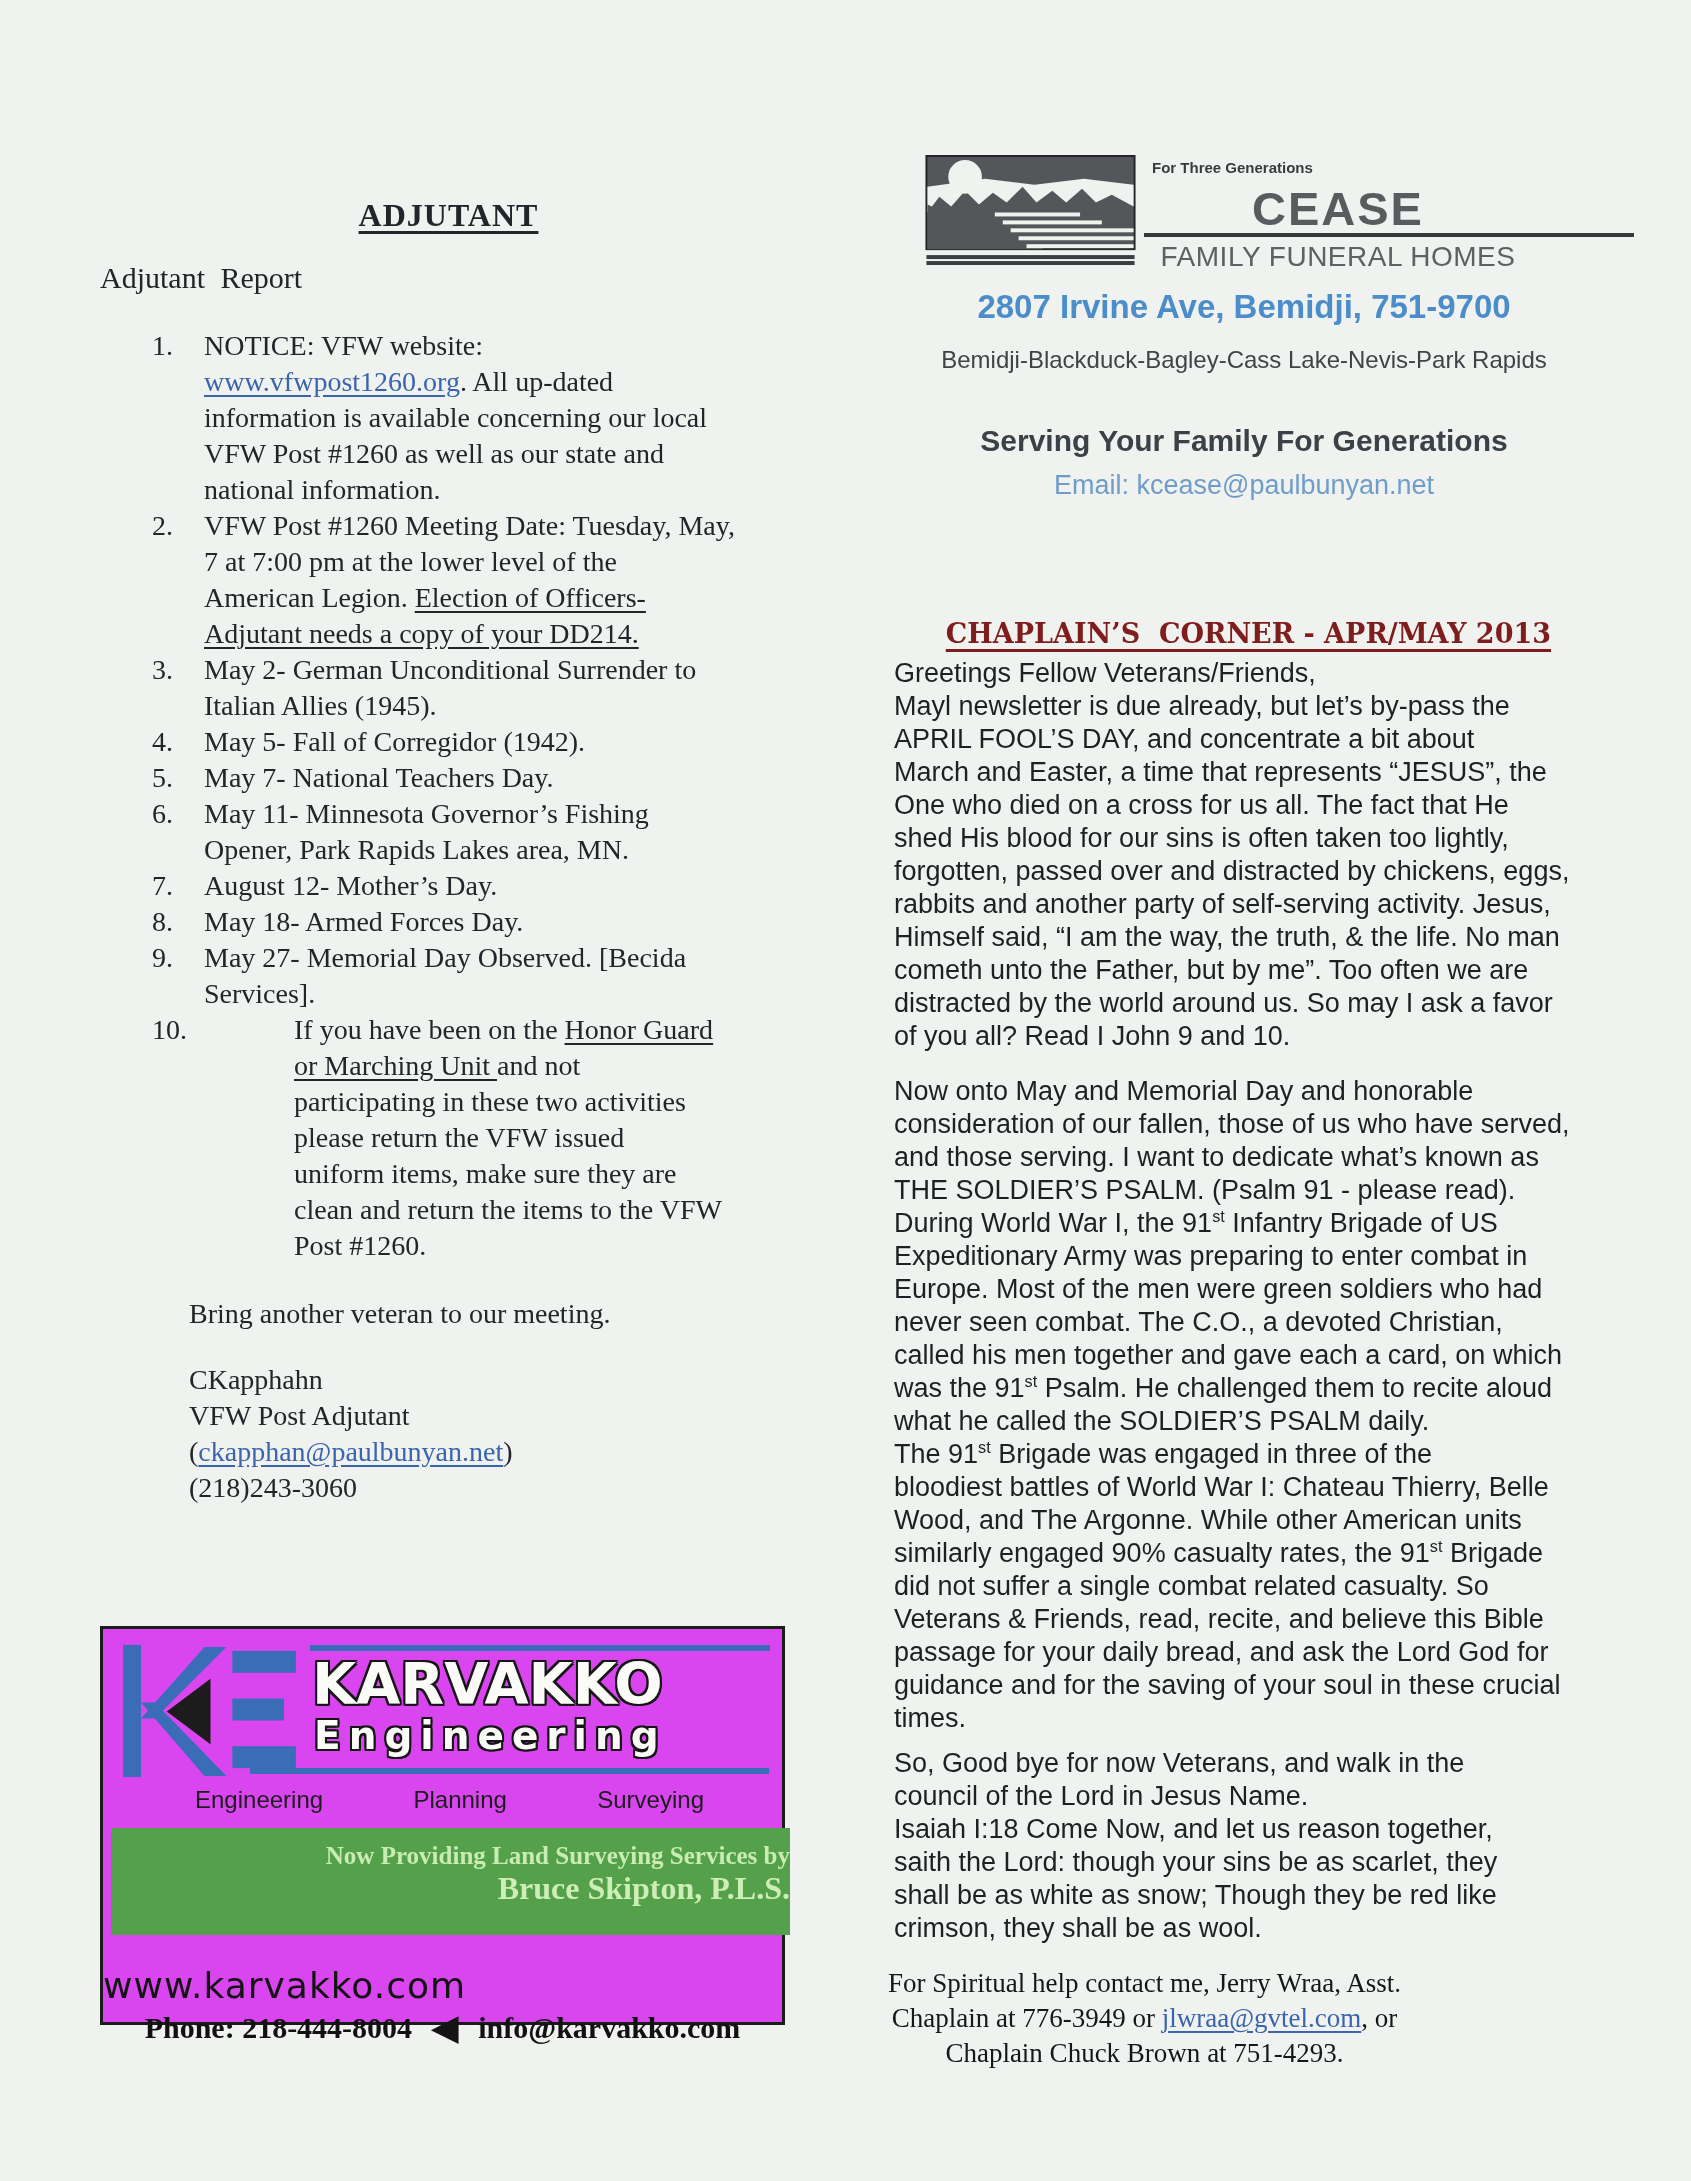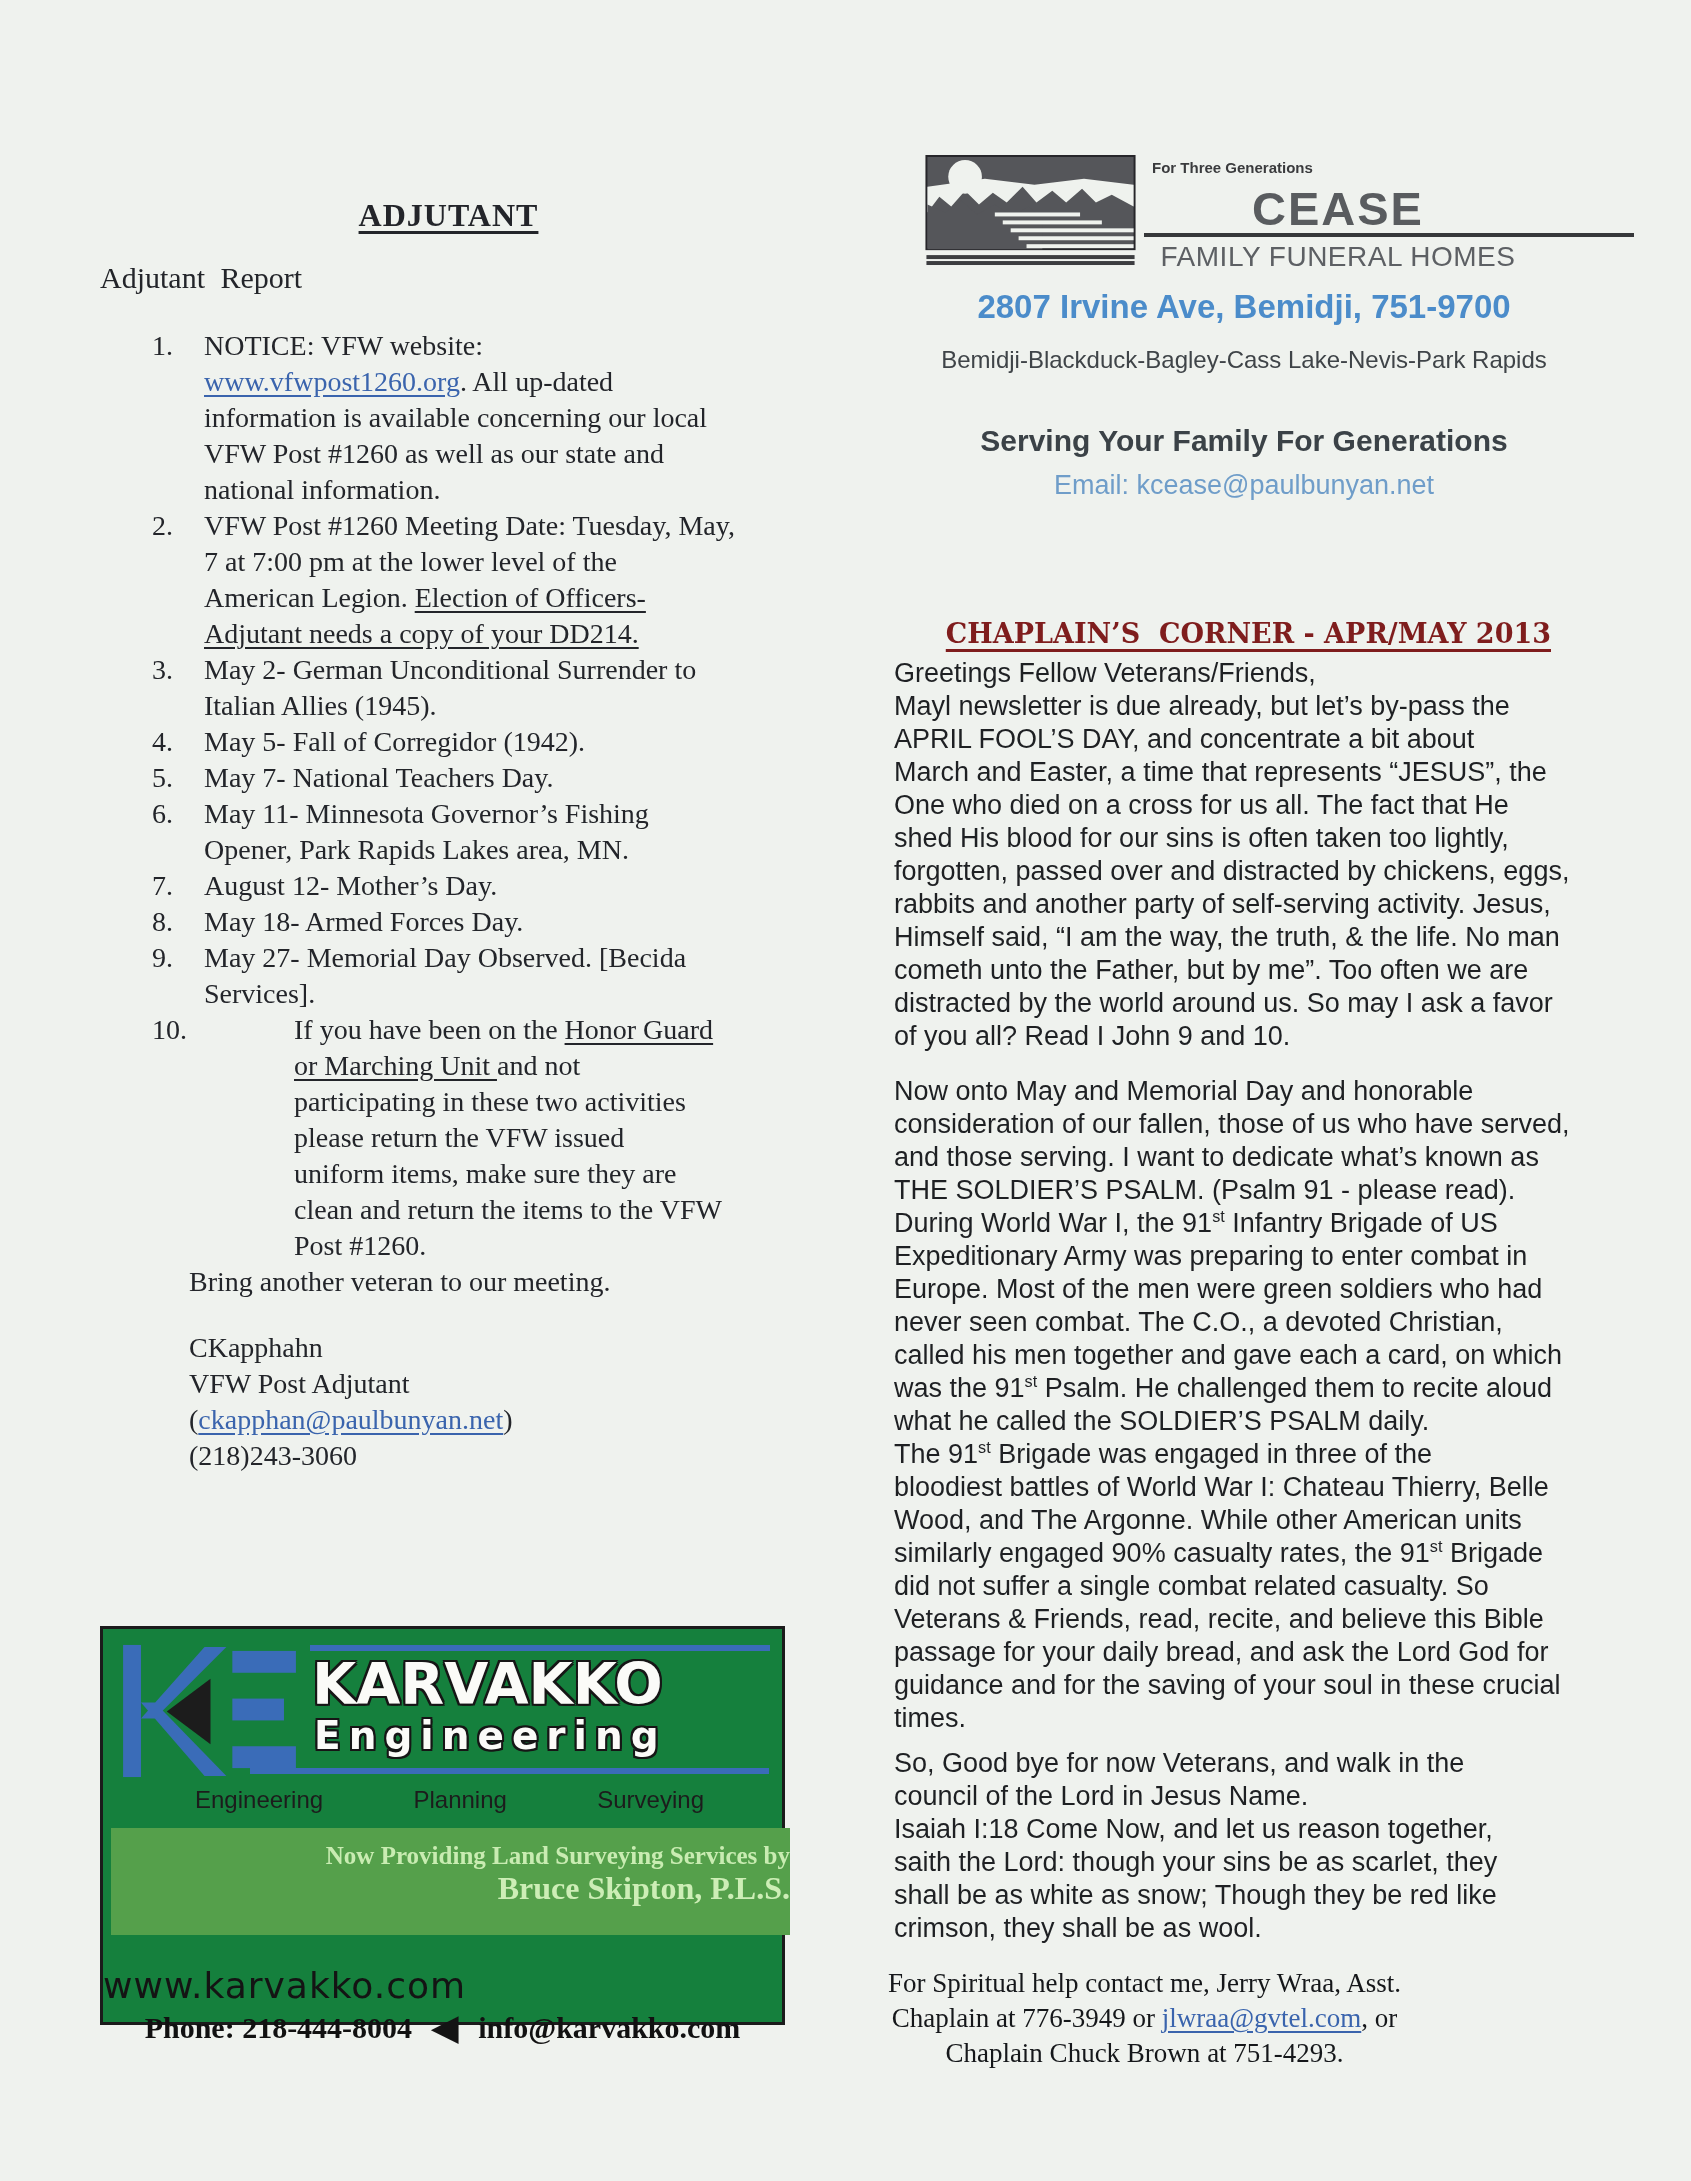--- a/index.html
+++ b/index.html
@@ -15,25 +15,25 @@
   
   .adj-heading{left:100px;top:197px;width:697px;text-align:center;
     font-size:32px;font-weight:bold;letter-spacing:1px;}
   .adj-heading span{text-decoration:underline;text-decoration-thickness:3px;text-underline-offset:5px;}
   .adj-sub{left:100px;top:261px;font-size:30px;word-spacing:8px;}
   .adj-list{left:152px;top:328px;width:657px;font-size:28px;line-height:36px;}
   .li{display:flex;}
   .li .num{flex:0 0 52px;}
   .li .body{flex:1;}
   .hg-block{margin-left:90px;}
-  .bring-line{margin-left:37px;}
+  .bring-line{margin-left:37px;margin-top:32px;}
   .signature{margin-left:37px;margin-top:30px;}
 
   
-  .kv-ad{left:100px;top:1626px;width:679px;height:393px;background:#15803d;
+  .kv-ad{left:100px;top:1626px;width:679px;height:393px;background:#d946ef;
     border:3px solid #1b1b1b;font-family:"Liberation Sans",sans-serif;}
   .kv-logo{left:12px;top:10px;}
   .kv-rule-top{left:207px;top:16px;width:460px;height:6px;background:#3a6cb8;}
   .kv-rule-bot{left:147px;top:139px;width:519px;height:6px;background:#3a6cb8;}
   .hollow{color:#fbfbf8;font-family:"DejaVu Sans",sans-serif;font-weight:bold;
     text-shadow:-2px -2px 0 #161616,2px -2px 0 #161616,-2px 2px 0 #161616,2px 2px 0 #161616,
                 -2px 0 0 #161616,2px 0 0 #161616,0 -2px 0 #161616,0 2px 0 #161616;}
   .kv-word1{left:209px;top:22px;font-size:57px;}
   .kv-word2{left:211px;top:84px;font-size:39px;letter-spacing:8px;}
   .kv-services{left:92px;top:157px;width:509px;display:flex;justify-content:space-between;

